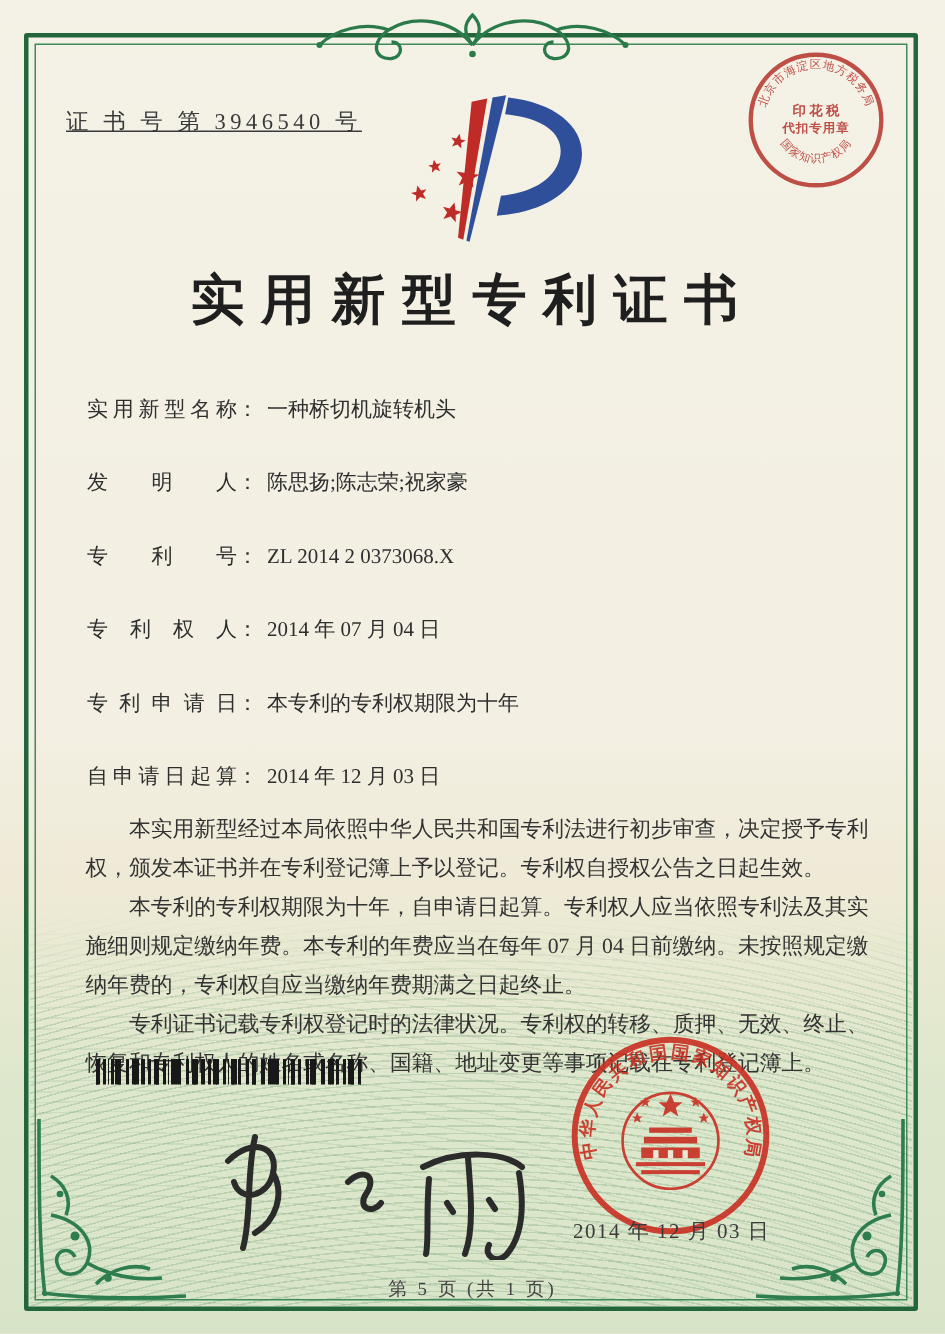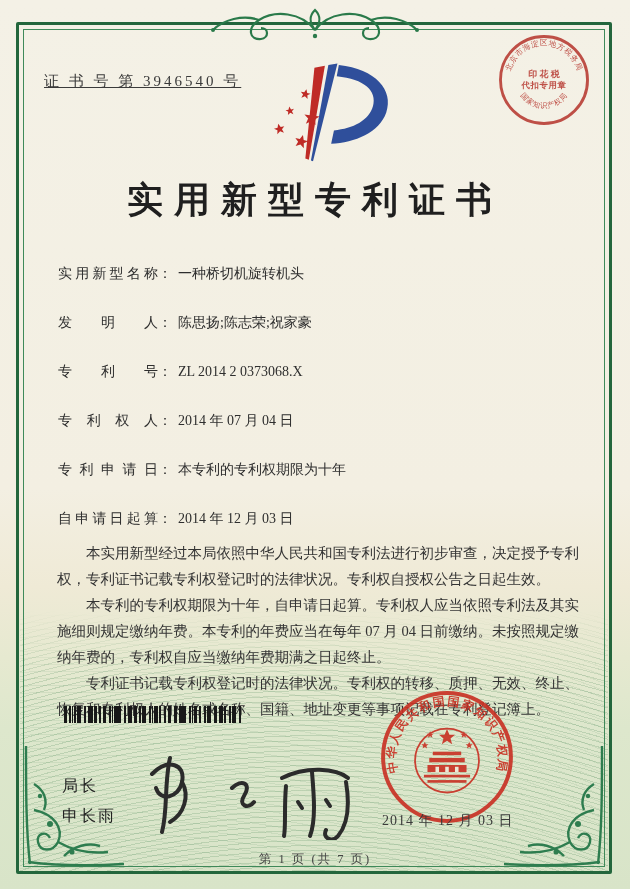--- a/index.html
+++ b/index.html
@@ -137,31 +137,27 @@
     </div>
     <div class="field-row">
       <span class="lbl">专利申请日</span><span class="colon">：</span><span>本专利的专利权期限为十年</span>
     </div>
     <div class="field-row">
       <span class="lbl">自申请日起算</span><span class="colon">：</span><span>2014 年 12 月 03 日</span>
     </div>
   </div>
 
   <div class="paras">
-    <p>本实用新型经过本局依照中华人民共和国专利法进行初步审查，决定授予专利权，专利证书记载专利权登记时的法律状况。专利权自授权公告之日起生效。</p>
+    <p>本实用新型经过本局依照中华人民共和国专利法进行初步审查，决定授予专利权，颁发本证书并在专利登记簿上予以登记。专利权自授权公告之日起生效。</p>
     <p>本专利的专利权期限为十年，自申请日起算。专利权人应当依照专利法及其实施细则规定缴纳年费。本专利的年费应当在每年 07 月 04 日前缴纳。未按照规定缴纳年费的，专利权自应当缴纳年费期满之日起终止。</p>
     <p>专利证书记载专利权登记时的法律状况。专利权的转移、质押、无效、终止、恢复和专利权人的姓名或名称、国籍、地址变更等事项记载在专利登记簿上。</p>
   </div>
 
   <div class="barcode"></div>
 
-  <div class="signer">
-    <div>局长</div>
-    <div>申长雨</div>
-  </div>
 
   <svg class="signature" width="215" height="96" viewBox="0 0 215 96">
     <g fill="none" stroke="#2b2b2b" stroke-width="4" stroke-linecap="round">
       <path d="M30,14 C24,40 28,66 22,88"></path>
       <path d="M12,30 C28,14 46,20 42,38 C39,54 20,58 16,44"></path>
       <path d="M42,38 C50,52 44,70 30,78"></path>
       <path d="M92,44 C102,34 112,40 104,52 C98,61 108,66 114,58"></path>
       <path d="M142,34 C166,22 196,24 208,34"></path>
       <path d="M172,28 C174,52 176,76 170,92"></path>
       <path d="M146,42 C144,64 146,82 144,92"></path>
@@ -193,21 +189,21 @@
     </g>
     <g fill="#efe9d8">
       <rect x="67" y="91" width="4" height="6"></rect>
       <rect x="78" y="91" width="4" height="6"></rect>
       <rect x="89" y="91" width="4" height="6"></rect>
     </g>
     <circle cx="80" cy="84" r="36" fill="none" stroke="#c92f22" stroke-width="2"></circle>
   </svg>
   <div class="seal-date">2014 年 12 月 03 日</div>
 
-  <div class="footer">第 1 页 (共 7 页)</div>
+  <div class="footer">第 5 页 (共 1 页)</div>
 
   <svg class="tax-stamp" width="96" height="96" viewBox="0 0 150 150">
     <defs>
       <path id="taxTop" d="M 28.2 102 A 54 54 0 1 1 121.8 102" fill="none"></path>
       <path id="taxBottom" d="M 35.1 93.6 A 44 44 0 0 0 114.9 93.6" fill="none"></path>
     </defs>
     <circle cx="75" cy="75" r="68" fill="none" stroke="#b5332b" stroke-width="4.5"></circle>
     <text font-size="12" fill="#b5332b" letter-spacing="1">
       <textPath href="#taxTop" startOffset="50%" text-anchor="middle">北京市海淀区地方税务局</textPath>
     </text>

